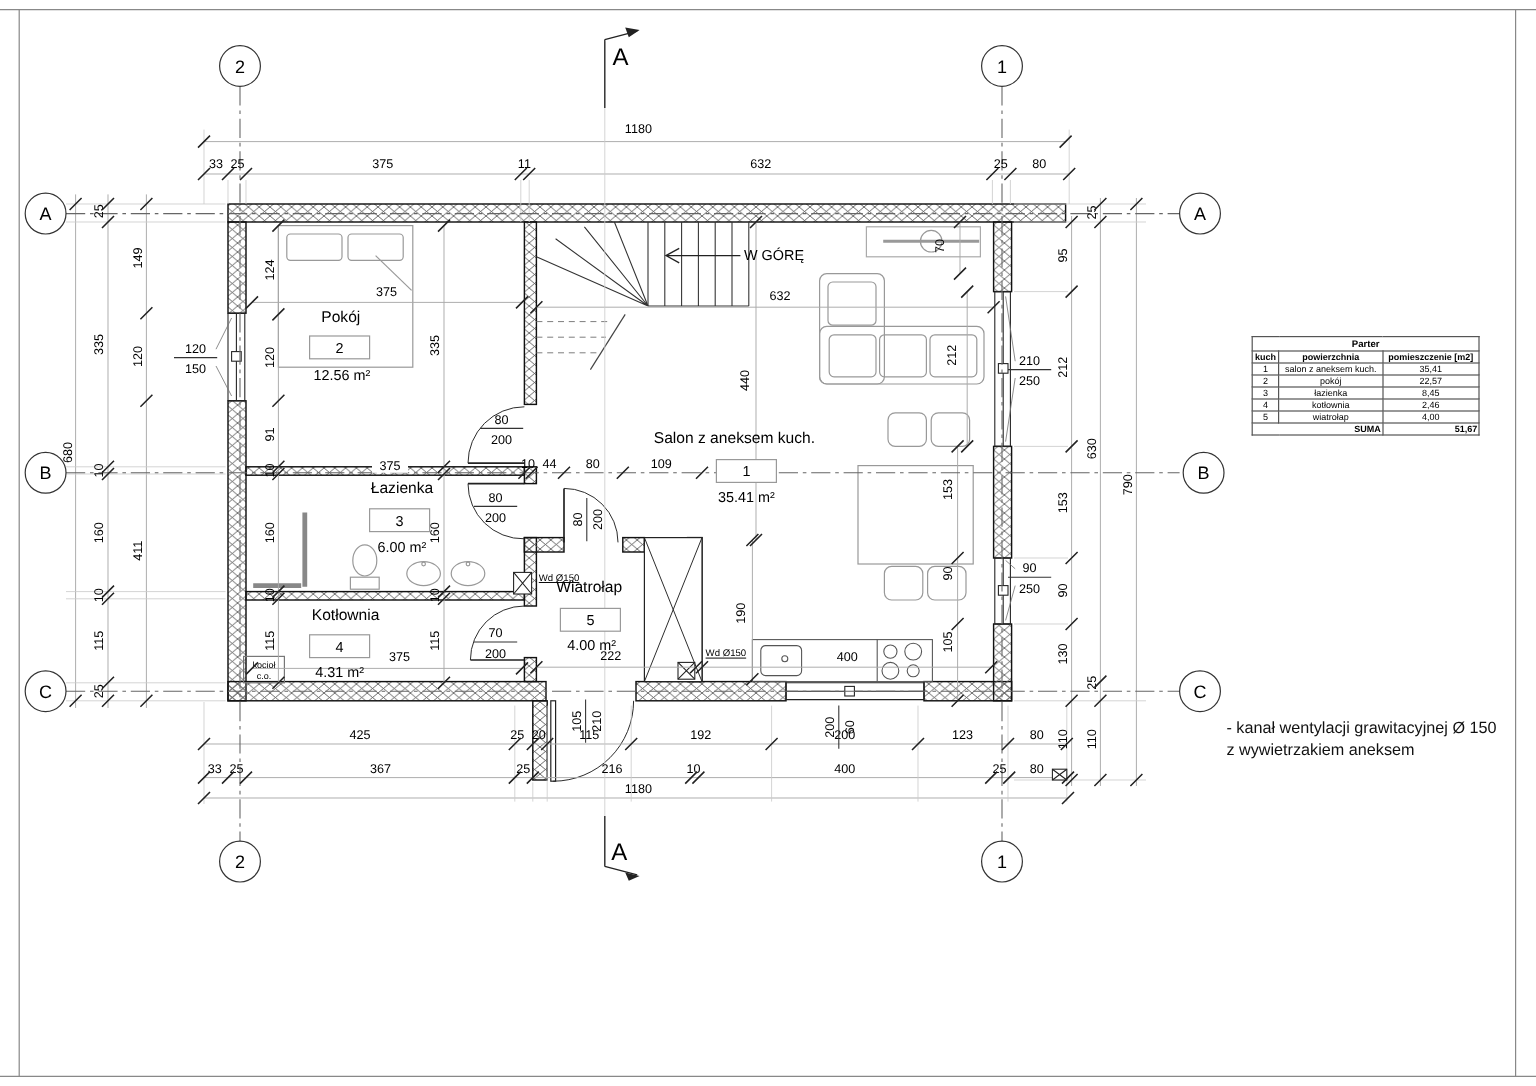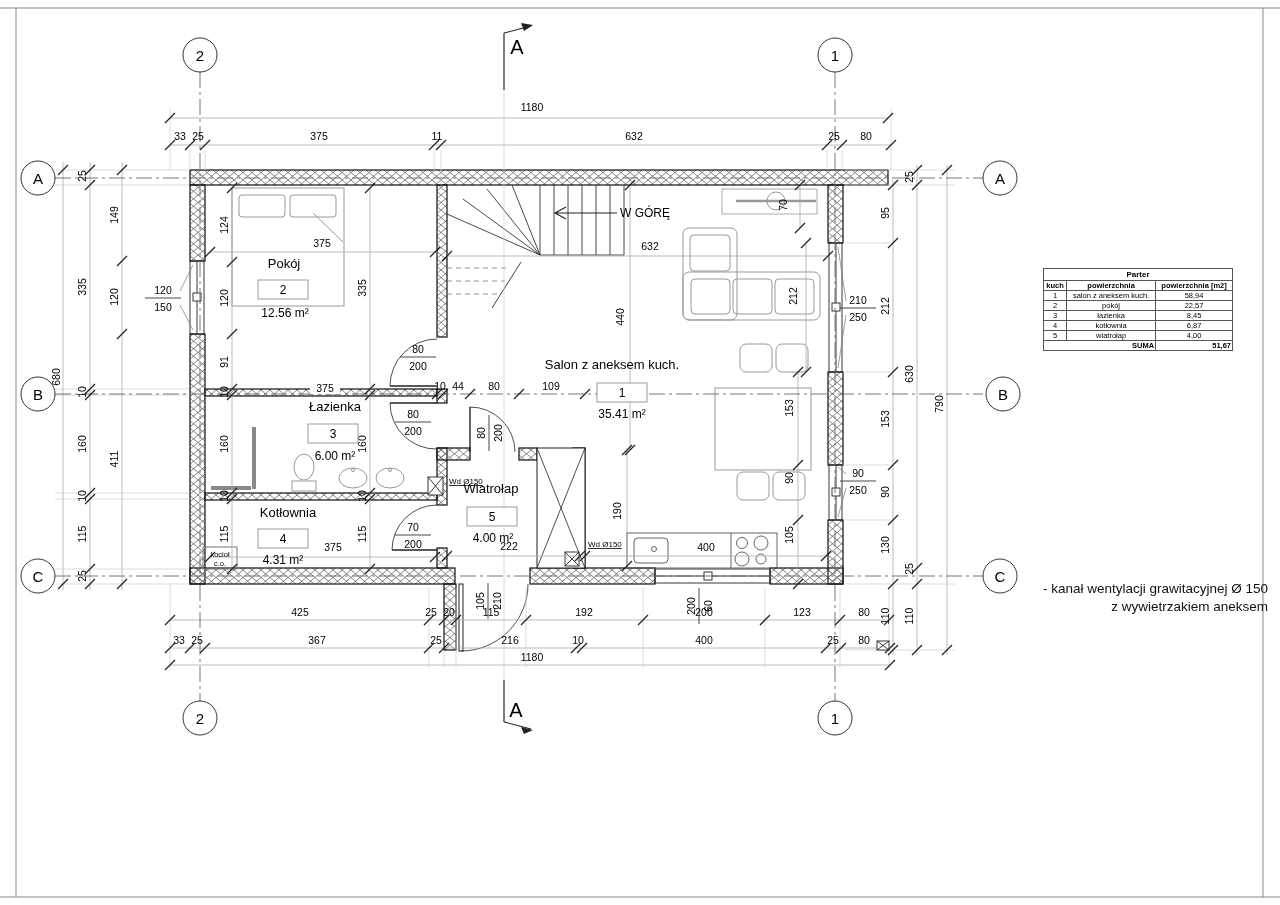--- a/index.html
+++ b/index.html
@@ -6,27 +6,27 @@
   .canvas{position:relative;width:1280px;height:905px;background:#fff;overflow:hidden;
           font-family:"Liberation Sans","DejaVu Sans",sans-serif;}
   svg{position:absolute;left:0;top:0;}
   svg text{fill:#000;font-family:"Liberation Sans","DejaVu Sans",sans-serif;}
   .dim{font-size:10.5px;text-anchor:middle;}
   .roomname{font-size:13px;text-anchor:middle;}
   .roomarea{font-size:12px;text-anchor:middle;}
   .roomnum{font-size:12px;text-anchor:middle;}
   .bubble{font-size:15px;text-anchor:middle;}
   .seclet{font-size:20px;text-anchor:middle;}
-  .floor-table{position:absolute;left:1043px;top:268px;width:190px;}
+  .floor-table{position:absolute;left:1043px;top:280px;width:190px;}
   .floor-table table{border-collapse:collapse;width:100%;border:1.5px solid #333;
        font-size:7.5px;color:#000;}
   .floor-table th,.floor-table td{border:0.5px solid #555;text-align:center;padding:0 1px;height:9px;line-height:9px;}
   .floor-table .title{font-weight:bold;font-size:8px;height:11px;}
   .floor-table tfoot td{font-weight:bold;text-align:right;}
-  .note{position:absolute;left:1022px;top:580px;width:246px;text-align:right;
+  .note{position:absolute;left:1022px;top:598px;width:246px;text-align:left;
         font-size:13.5px;color:#111;line-height:18px;}
 </style>
 </head>
 <body>
 
 <div class="canvas">
 <svg id="plan" width="1280" height="905" viewBox="0 0 1280 905">
   <defs>
     <pattern id="hatch" width="9" height="15" patternUnits="userSpaceOnUse">
       <path d="M0,0 L9,7.5 L0,15 M9,0 L0,7.5 L9,15" stroke="#666" stroke-width="0.8" fill="none"></path>
@@ -354,43 +354,43 @@
 
 <div class="floor-table">
   <table>
     <thead>
       <tr>
             <th colspan="3" class="title">Parter</th>
           </tr>
       <tr id="table-cols">
             <th>kuch</th>
             <th>powierzchnia</th>
-            <th>powierzchnia [m2]</th>
+            <th>pomieszczenie [m2]</th>
           </tr>
     </thead>
     <tbody id="table-body">
           <tr>
             <td>1</td>
             <td>salon z aneksem kuch.</td>
-            <td>58,94</td>
+            <td>35,41</td>
           </tr>
           <tr>
             <td>2</td>
             <td>pokój</td>
             <td>22,57</td>
           </tr>
           <tr>
             <td>3</td>
             <td>łazienka</td>
             <td>8,45</td>
           </tr>
           <tr>
             <td>4</td>
             <td>kotłownia</td>
-            <td>6,87</td>
+            <td>2,46</td>
           </tr>
           <tr>
             <td>5</td>
             <td>wiatrołap</td>
             <td>4,00</td>
           </tr>
         </tbody>
     <tfoot>
       <tr>
         <td colspan="2">SUMA</td>

